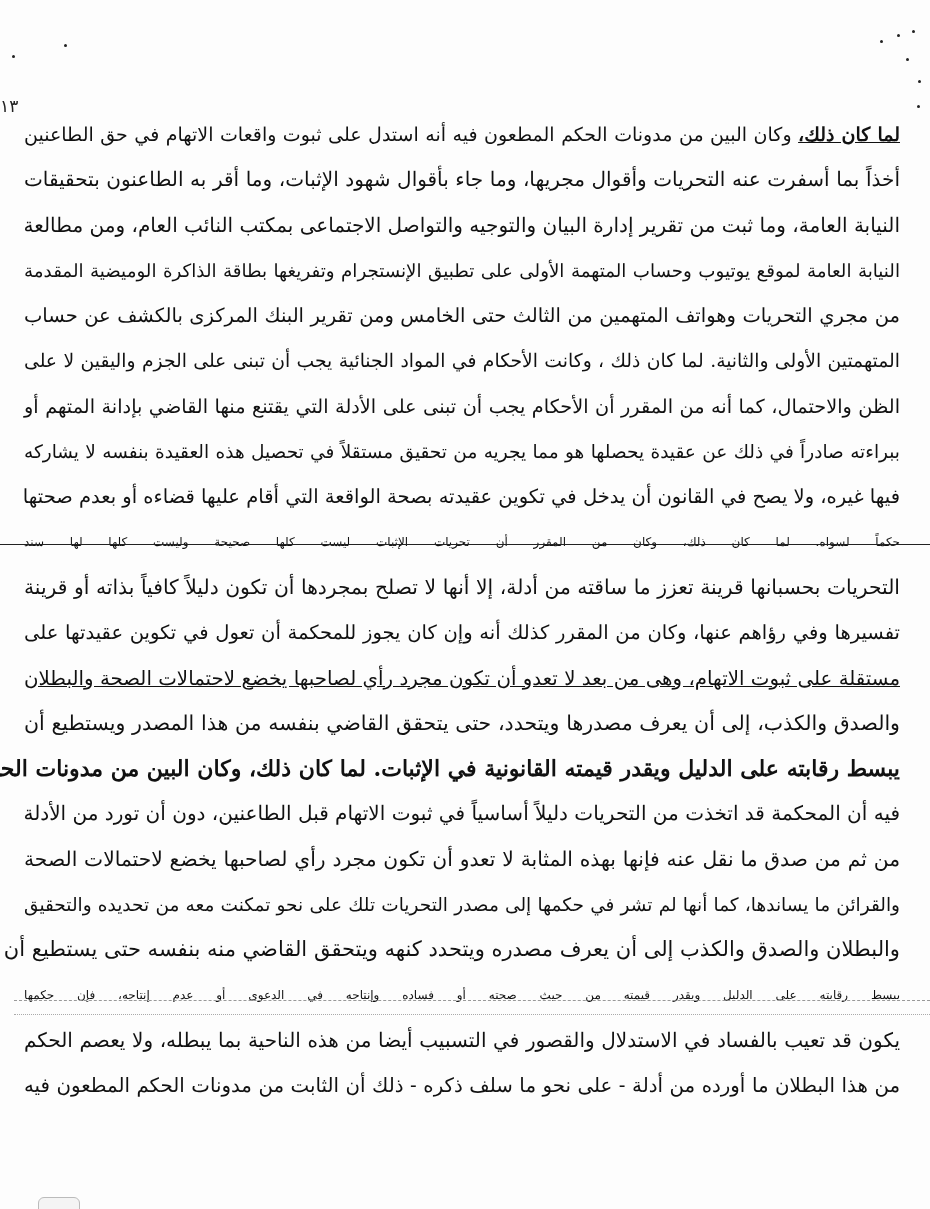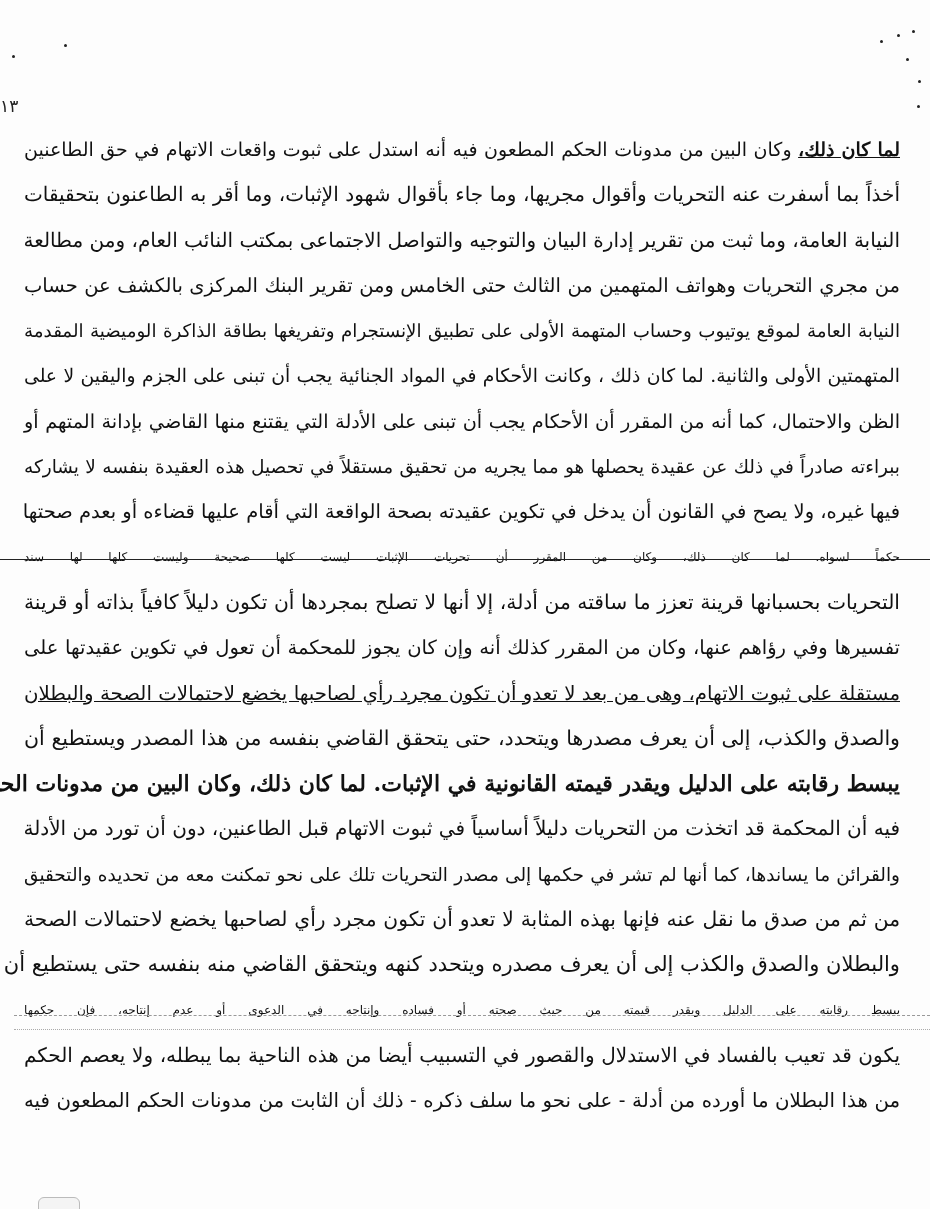--- a/index.html
+++ b/index.html
@@ -34,21 +34,21 @@
       text-align: left;
       font-size: 17px;
       font-family: "DejaVu Sans", sans-serif;
       color: #222;
       margin-top: 28px;
     }
     .body-text {
       position: absolute;
       left: 24px;
       right: 30px;
-      top: 127px;
+      top: 112px;
       direction: rtl;
       text-align: justify;
     }
     .line {
       height: 45.3px;
       line-height: 45.3px;
       font-size: 20.5px;
       white-space: nowrap;
       text-align-last: justify;
       text-align: justify;
@@ -97,35 +97,35 @@
   <span class="speck" style="left:906px; top:58px;"></span>
   <span class="speck" style="left:918px; top:80px;"></span>
   <span class="speck" style="left:917px; top:105px;"></span>
 
   <div class="page-number">١٣</div>
 
   <div class="body-text">
     <div class="line" style="white-space: nowrap; font-size: 19px;"><span class="underline-lead">لما كان ذلك،</span><span class="t"> وكان البين من مدونات الحكم المطعون فيه أنه استدل على ثبوت واقعات الاتهام في حق الطاعنين</span></div>
     <div class="line" style="white-space: nowrap; font-size: 20px;"><span class="t">أخذاً بما أسفرت عنه التحريات وأقوال مجريها، وما جاء بأقوال شهود الإثبات، وما أقر به الطاعنون بتحقيقات</span></div>
     <div class="line" style="white-space: nowrap; font-size: 20px;"><span class="t">النيابة العامة، وما ثبت من تقرير إدارة البيان والتوجيه والتواصل الاجتماعى بمكتب النائب العام، ومن مطالعة</span></div>
+    <div class="line" style="white-space: nowrap; font-size: 18.25px;"><span class="t">النيابة العامة لموقع يوتيوب وحساب المتهمة الأولى على تطبيق الإنستجرام وتفريغها بطاقة الذاكرة الوميضية المقدمة</span></div>
     <div class="line" style="white-space: nowrap; font-size: 19.5px;"><span class="t">من مجري التحريات وهواتف المتهمين من الثالث حتى الخامس ومن تقرير البنك المركزى بالكشف عن حساب</span></div>
-    <div class="line" style="white-space: nowrap; font-size: 18.25px;"><span class="t">النيابة العامة لموقع يوتيوب وحساب المتهمة الأولى على تطبيق الإنستجرام وتفريغها بطاقة الذاكرة الوميضية المقدمة</span></div>
     <div class="line" style="white-space: nowrap; font-size: 18.75px;"><span class="t">المتهمتين الأولى والثانية. لما كان ذلك ، وكانت الأحكام في المواد الجنائية يجب أن تبنى على الجزم واليقين لا على</span></div>
     <div class="line" style="white-space: nowrap; font-size: 19.25px;"><span class="t">الظن والاحتمال، كما أنه من المقرر أن الأحكام يجب أن تبنى على الأدلة التي يقتنع منها القاضي بإدانة المتهم أو</span></div>
     <div class="line" style="white-space: nowrap; font-size: 18.5px;"><span class="t">ببراءته صادراً في ذلك عن عقيدة يحصلها هو مما يجريه من تحقيق مستقلاً في تحصيل هذه العقيدة بنفسه لا يشاركه</span></div>
     <div class="line" style="white-space: nowrap; font-size: 19.5px;"><span class="t">فيها غيره، ولا يصح في القانون أن يدخل في تكوين عقيدته بصحة الواقعة التي أقام عليها قضاءه أو بعدم صحتها</span></div>
     <div class="line" style="white-space: nowrap; font-size: 12px;"><span class="t">حكماً لسواه. لما كان ذلك، وكان من المقرر أن تحريات الإثبات ليست كلها صحيحة وليست كلها لها سند</span><div class="strike-rule"></div></div>
     <div class="line" style="white-space: nowrap; font-size: 20.25px;"><span class="t">التحريات بحسبانها قرينة تعزز ما ساقته من أدلة، إلا أنها لا تصلح بمجردها أن تكون دليلاً كافياً بذاته أو قرينة</span></div>
     <div class="line" style="white-space: nowrap; font-size: 19.5px;"><span class="t">تفسيرها وفي رؤاهم عنها، وكان من المقرر كذلك أنه وإن كان يجوز للمحكمة أن تعول في تكوين عقيدتها على</span></div>
     <div class="line" style="white-space: nowrap; font-size: 19.75px; text-decoration: underline;"><span class="t">مستقلة على ثبوت الاتهام، وهى من بعد لا تعدو أن تكون مجرد رأي لصاحبها يخضع لاحتمالات الصحة والبطلان</span></div>
     <div class="line" style="white-space: nowrap; font-size: 20.5px;"><span class="t">والصدق والكذب، إلى أن يعرف مصدرها ويتحدد، حتى يتحقق القاضي بنفسه من هذا المصدر ويستطيع أن</span></div>
     <div class="line" style="white-space: nowrap; font-size: 22px; font-weight: bold;"><span class="t">يبسط رقابته على الدليل ويقدر قيمته القانونية في الإثبات. لما كان ذلك، وكان البين من مدونات الحكم المطعون</span></div>
     <div class="line" style="white-space: nowrap; font-size: 20px;"><span class="t">فيه أن المحكمة قد اتخذت من التحريات دليلاً أساسياً في ثبوت الاتهام قبل الطاعنين، دون أن تورد من الأدلة</span></div>
+    <div class="line" style="white-space: nowrap; font-size: 20.25px;"><span class="t">من ثم من صدق ما نقل عنه فإنها بهذه المثابة لا تعدو أن تكون مجرد رأي لصاحبها يخضع لاحتمالات الصحة</span></div>
     <div class="line" style="white-space: nowrap; font-size: 18.5px;"><span class="t">والقرائن ما يساندها، كما أنها لم تشر في حكمها إلى مصدر التحريات تلك على نحو تمكنت معه من تحديده والتحقيق</span></div>
-    <div class="line" style="white-space: nowrap; font-size: 20.25px;"><span class="t">من ثم من صدق ما نقل عنه فإنها بهذه المثابة لا تعدو أن تكون مجرد رأي لصاحبها يخضع لاحتمالات الصحة</span></div>
     <div class="line" style="white-space: nowrap; font-size: 21px;"><span class="t">والبطلان والصدق والكذب إلى أن يعرف مصدره ويتحدد كنهه ويتحقق القاضي منه بنفسه حتى يستطيع أن</span></div>
     <div class="line" style="white-space: nowrap; font-size: 12px;"><span class="t">يبسط رقابته على الدليل ويقدر قيمته من حيث صحته أو فساده وإنتاجه في الدعوى أو عدم إنتاجه، فإن حكمها</span><div class="dash-rule"></div><div class="dash-rule second"></div></div>
     <div class="line" style="white-space: nowrap; font-size: 20px;"><span class="t">يكون قد تعيب بالفساد في الاستدلال والقصور في التسبيب أيضا من هذه الناحية بما يبطله، ولا يعصم الحكم</span></div>
     <div class="line" style="white-space: nowrap; font-size: 19.75px;"><span class="t">من هذا البطلان ما أورده من أدلة - على نحو ما سلف ذكره - ذلك أن الثابت من مدونات الحكم المطعون فيه</span></div>
   </div>
 
   <div class="corner-tab"></div>
 </div>
 
 </body></html>

